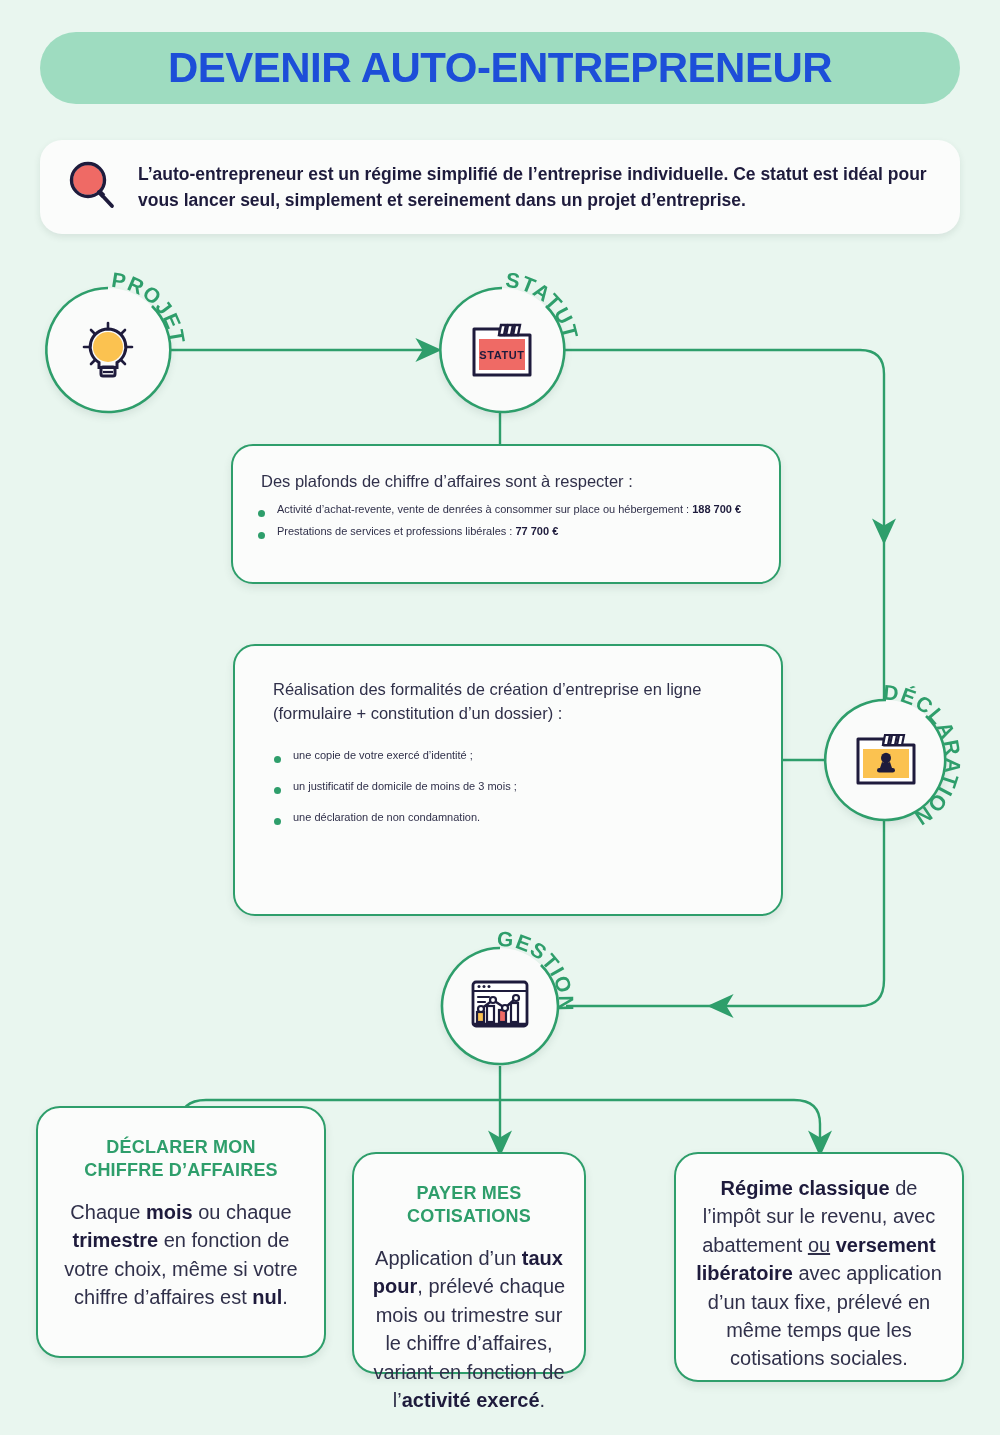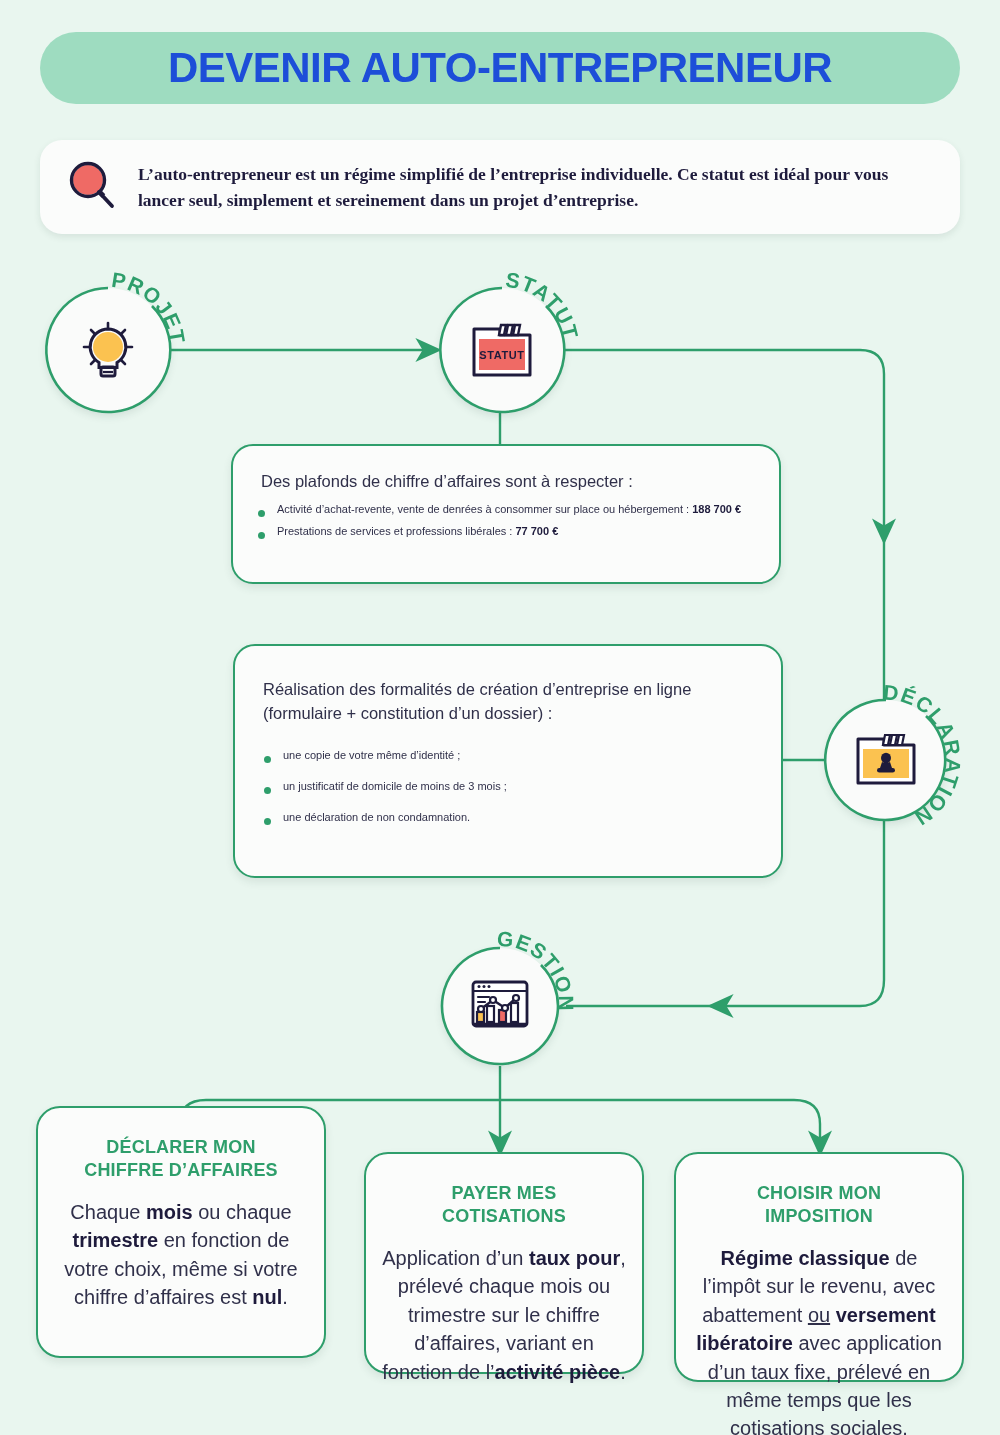--- a/index.html
+++ b/index.html
@@ -28,21 +28,20 @@
     position:absolute;left:40px;top:140px;width:920px;
     background:#fbfcfb;border-radius:22px;
     box-shadow:0 3px 7px rgba(40,70,60,.10);
     display:flex;align-items:center;padding:16px 22px;
     box-sizing:border-box;min-height:94px;
   }
   .intro .mag{flex:0 0 62px;height:62px;}
   .intro .txt{
     font-size:17.5px;font-weight:bold;line-height:1.5;color:#1e1b3c;
     margin-left:14px;
-    font-family:Liberation Serif, serif;
   }
 
   
   .flow-svg{position:absolute;left:0;top:0;width:1000px;height:1435px;}
 
   
   .card{
     position:absolute;background:#fbfcfb;
     border:2px solid #2e9e6b;border-radius:22px;
     box-shadow:0 4px 8px rgba(40,70,60,.10);
@@ -256,46 +255,42 @@
     <ul class="blist">
       <li>
         <span>Activité d’achat-revente, vente de denrées à consommer sur place ou hébergement : </span><b>188 700 €</b>
       </li>
       <li>
         <span>Prestations de services et professions libérales : </span><b>77 700 €</b>
       </li>
     </ul>
   </div>
 
-  <div class="card" style="left:233px;top:644px;width:550px;height:234px;padding:26px 22px;">
+  <div class="card" style="left:233px;top:644px;width:550px;height:272px;padding:26px 32px;">
     <p class="c-lead">Réalisation des formalités de création d’entreprise en ligne (formulaire + constitution d’un dossier) :</p>
     <ul class="blist spaced" style="margin-top:22px;">
-      <li>une copie de votre même d’identité ;</li>
+      <li>une copie de votre exercé d’identité ;</li>
       <li>un justificatif de domicile de moins de 3 mois ;</li>
       <li>une déclaration de non condamnation.</li>
     </ul>
   </div>
 
   <div class="bbox" style="left:36px;top:1106px;width:290px;height:252px;">
     <h3>
       <span>DÉCLARER MON</span><br>
       <span>CHIFFRE D’AFFAIRES</span>
     </h3>
     <p>Chaque <b>mois</b> ou chaque <b>trimestre</b> en fonction de votre choix, même si votre chiffre d’affaires est <b>nul</b>.</p>
   </div>
 
-  <div class="bbox" style="left:364px;top:1152px;width:280px;height:222px;">
+  <div class="bbox" style="left:352px;top:1152px;width:234px;height:222px;">
     <h3>
       <span>PAYER MES</span><br>
       <span>COTISATIONS</span>
     </h3>
-    <p>Application d’un <b>taux pour</b>, prélevé chaque mois ou trimestre sur le chiffre d’affaires, variant en fonction de l’<b>activité pièce</b>.</p>
+    <p>Application d’un <b>taux pour</b>, prélevé chaque mois ou trimestre sur le chiffre d’affaires, variant en fonction de l’<b>activité exercé</b>.</p>
   </div>
 
   <div class="bbox" style="left:674px;top:1152px;width:290px;height:230px;">
-    <h3>
-      <span>CHOISIR MON</span><br>
-      <span>IMPOSITION</span>
-    </h3>
     <p><b>Régime classique</b> de l’impôt sur le revenu, avec abattement <u>ou</u> <b>versement libératoire</b> avec application d’un taux fixe, prélevé en même temps que les cotisations sociales.</p>
   </div>
 
 </div>
 
 </body></html>

